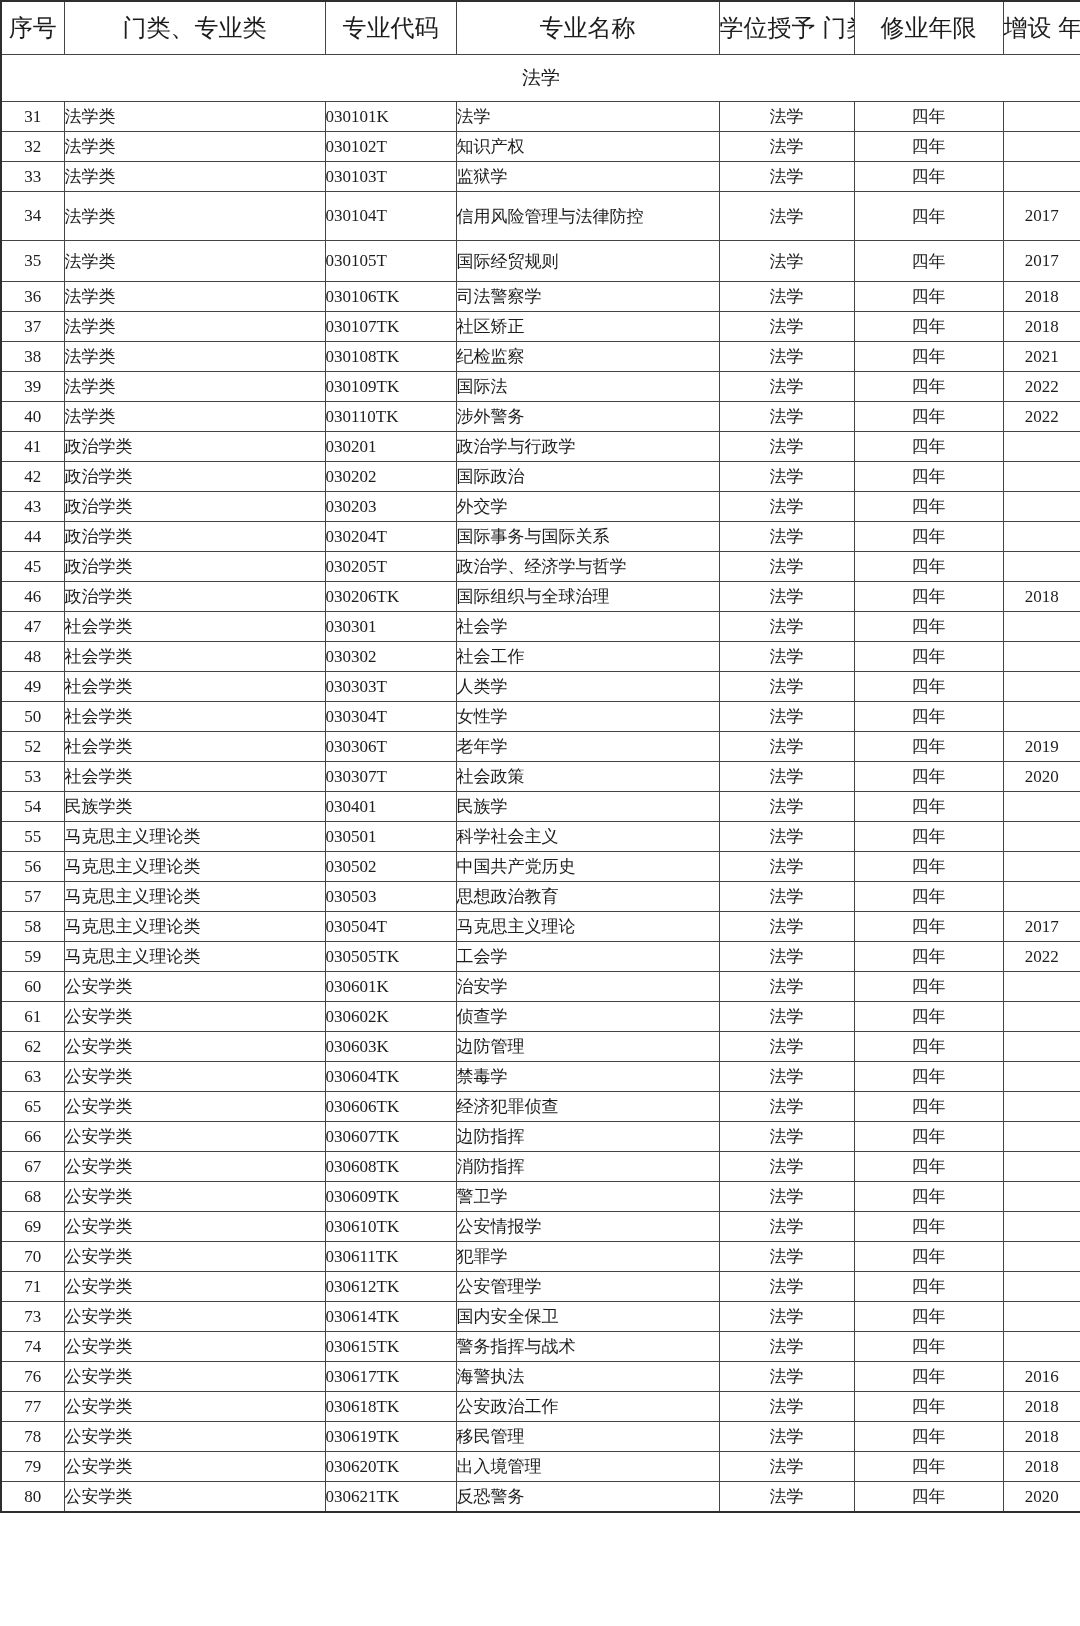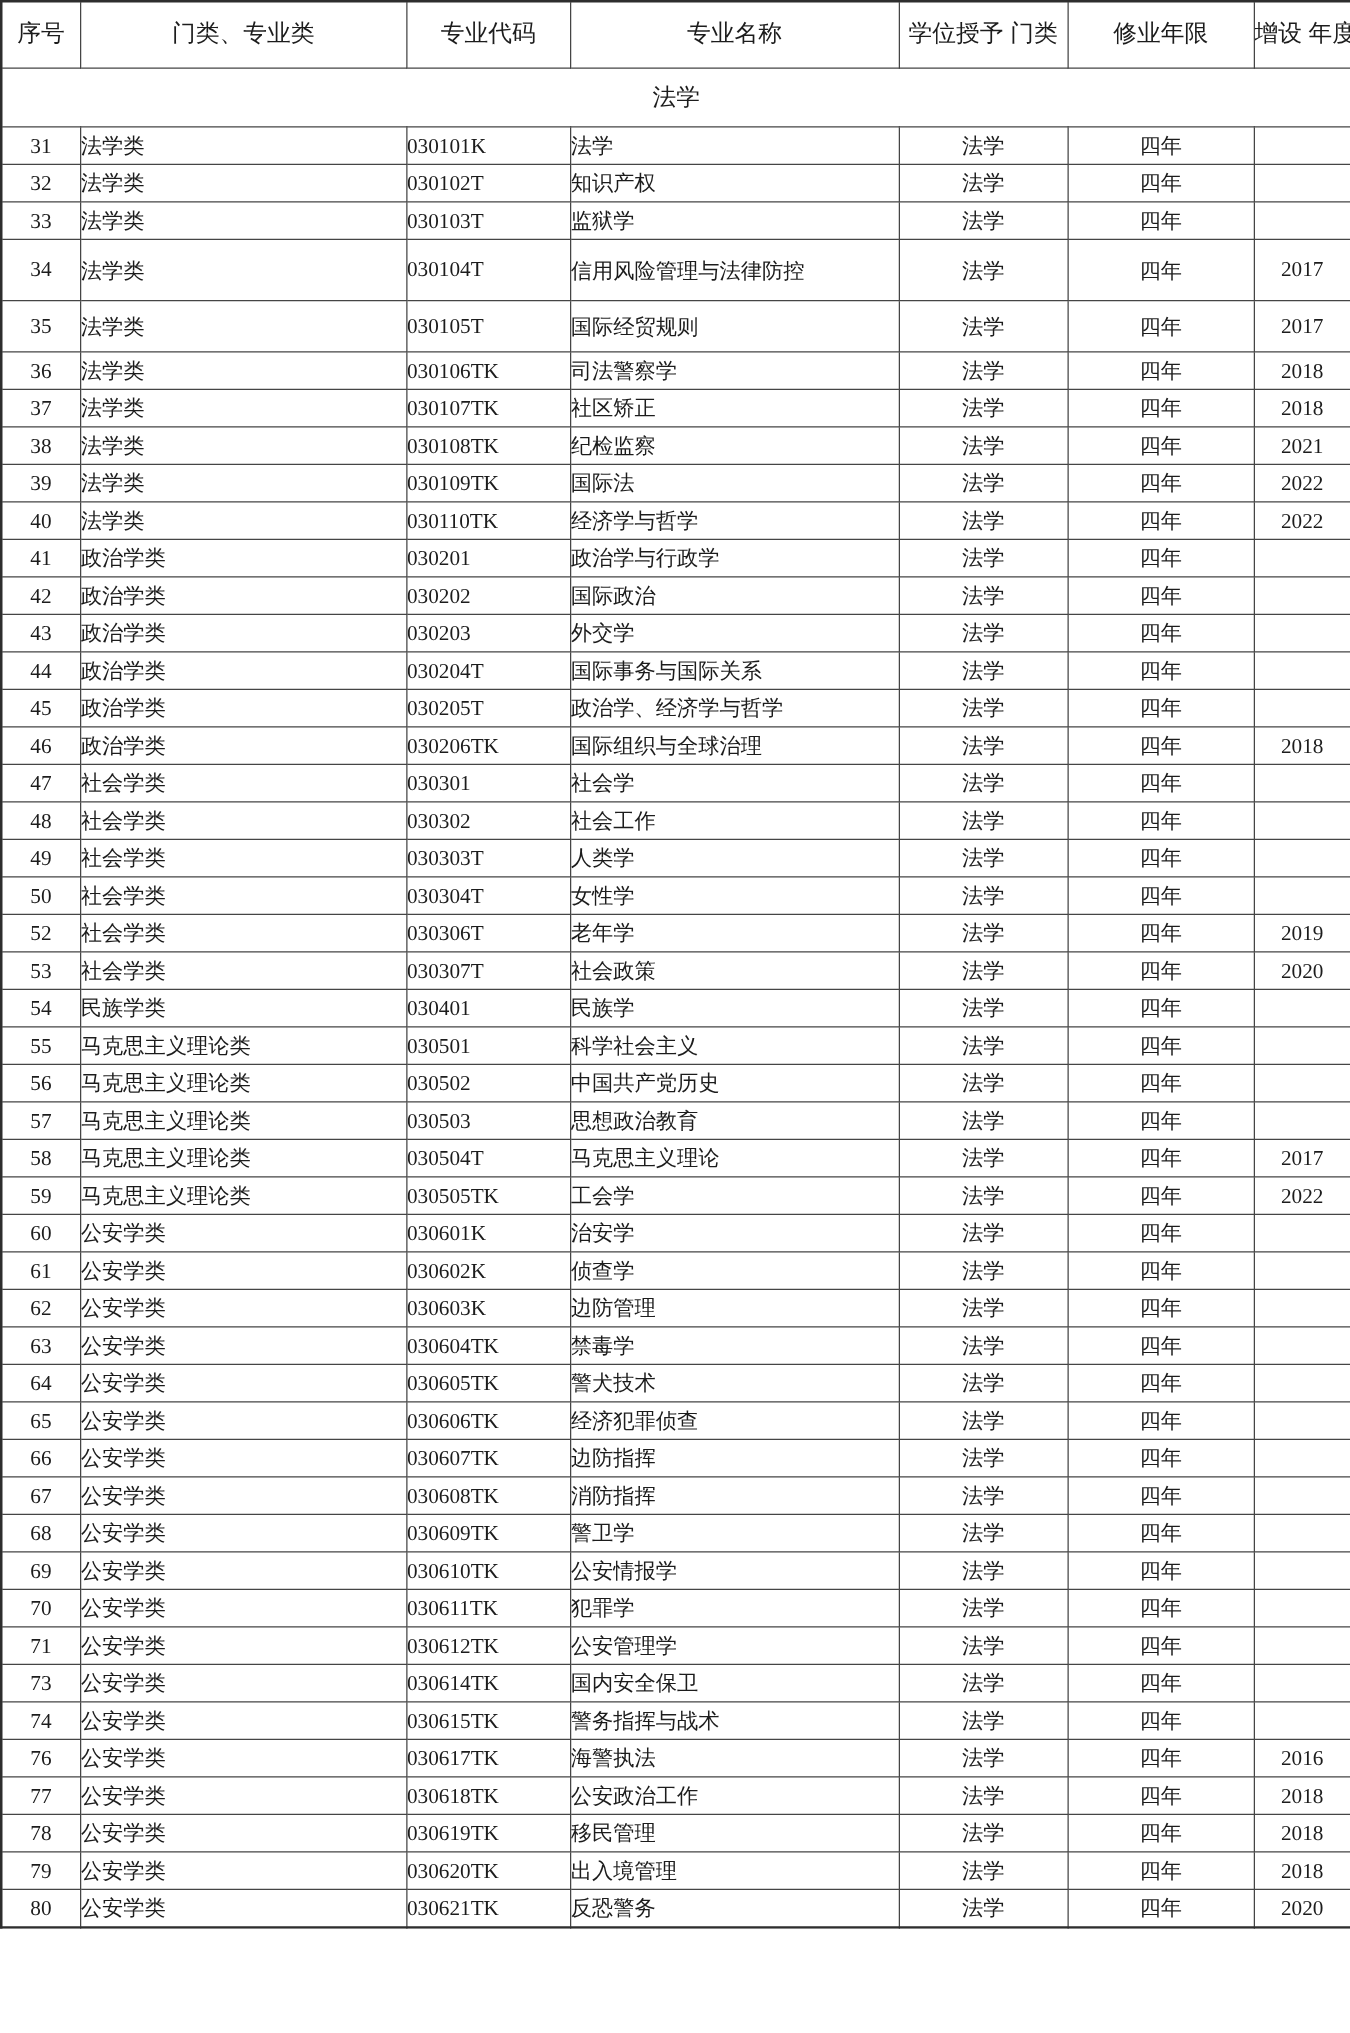--- a/index.html
+++ b/index.html
@@ -22,21 +22,21 @@
     border: 1px solid #454545;
     overflow: hidden;
     white-space: nowrap;
     vertical-align: middle;
     padding: 0;
   }
   
   thead th {
     font-family: "Liberation Sans", "DejaVu Sans", sans-serif;
     font-weight: normal;
-    font-size: 19px;
+    font-size: 24px;
     height: 52px;
     text-align: center;
     white-space: pre-line;
     line-height: 1.15;
     border-bottom: 2px solid #6b6b6b;
     background: #ffffff;
   }
   
   tr.section-row td {
     height: 46px;
@@ -169,21 +169,21 @@
     <td class="c-code">030109TK</td>
     <td class="c-name">国际法</td>
     <td class="c-degree">法学</td>
     <td class="c-years">四年</td>
     <td class="c-year">2022</td>
   </tr>
       <tr class="data-row">
     <td class="c-no">40</td>
     <td class="c-cat">法学类</td>
     <td class="c-code">030110TK</td>
-    <td class="c-name">经济学与哲学</td>
+    <td class="c-name">涉外警务</td>
     <td class="c-degree">法学</td>
     <td class="c-years">四年</td>
     <td class="c-year">2022</td>
   </tr>
       <tr class="data-row">
     <td class="c-no">41</td>
     <td class="c-cat">政治学类</td>
     <td class="c-code">030201</td>
     <td class="c-name">政治学与行政学</td>
     <td class="c-degree">法学</td>
@@ -373,29 +373,20 @@
       <tr class="data-row">
     <td class="c-no">63</td>
     <td class="c-cat">公安学类</td>
     <td class="c-code">030604TK</td>
     <td class="c-name">禁毒学</td>
     <td class="c-degree">法学</td>
     <td class="c-years">四年</td>
     <td class="c-year"></td>
   </tr>
       <tr class="data-row">
-    <td class="c-no">64</td>
-    <td class="c-cat">公安学类</td>
-    <td class="c-code">030605TK</td>
-    <td class="c-name">警犬技术</td>
-    <td class="c-degree">法学</td>
-    <td class="c-years">四年</td>
-    <td class="c-year"></td>
-  </tr>
-      <tr class="data-row">
     <td class="c-no">65</td>
     <td class="c-cat">公安学类</td>
     <td class="c-code">030606TK</td>
     <td class="c-name">经济犯罪侦查</td>
     <td class="c-degree">法学</td>
     <td class="c-years">四年</td>
     <td class="c-year"></td>
   </tr>
       <tr class="data-row">
     <td class="c-no">66</td>

